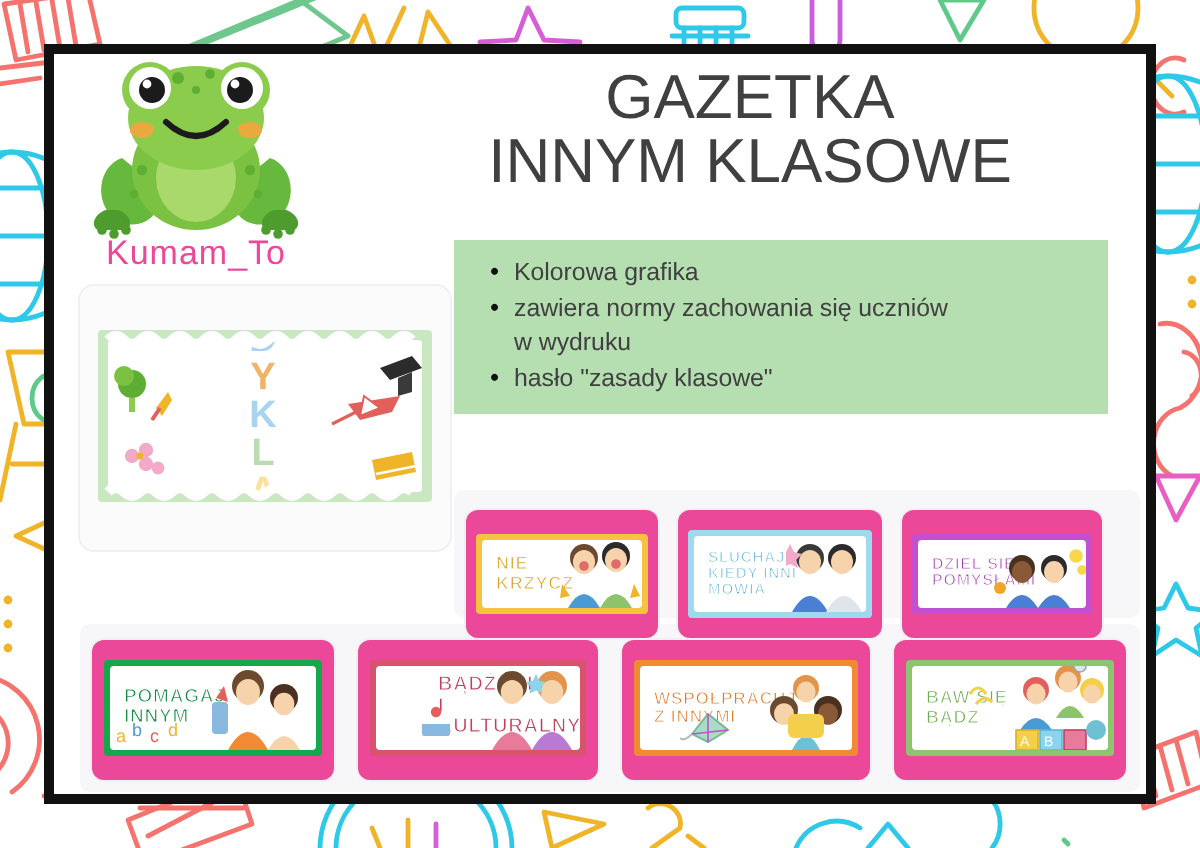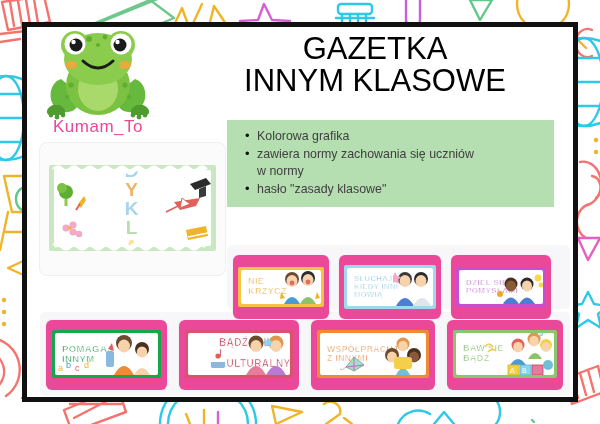--- a/index.html
+++ b/index.html
@@ -18,21 +18,21 @@
 
   
   .brand{position:absolute;left:6px;top:2px;width:130px;text-align:center;}
   .frog{display:block;margin:0 auto;}
   .brand-name{
     font-size:17px;color:#ec4899;letter-spacing:.5px;margin-top:-4px;
     font-family:"Liberation Sans",sans-serif;
   }
   .headline{
     position:absolute;left:150px;top:6px;width:396px;text-align:center;
-    line-height:1.03;color:#000000;font-weight:400;letter-spacing:0px;
+    line-height:1.03;color:#404040;font-weight:400;letter-spacing:0px;
   }
   .headline .l1{display:block;font-size:31px;}
   .headline .l2{display:block;font-size:31px;}
 
   
   .bullets{
     position:absolute;left:200px;top:93px;width:327px;
     background:#b5deb1;padding:8px 10px 9px 14px;box-sizing:border-box;
   }
   .bullets ul{margin:0;padding:0 0 0 16px;list-style:none;}
@@ -268,21 +268,21 @@
 
   <div class="headline">
     <span class="l1">GAZETKA</span>
     <span class="l2">INNYM KLASOWE</span>
   </div>
 
   <div class="bullets">
     <ul>
       <li>Kolorowa grafika</li>
       <li>zawiera normy zachowania się uczniów</li>
-      <li class="nodot">w normy</li>
+      <li class="nodot">w wydruku</li>
       <li>hasło "zasady klasowe"</li>
     </ul>
   </div>
 
   <div class="big-tile">
     <div class="big-card">
       <div style="position:absolute;left:5px;top:5px;right:5px;bottom:5px;background:#ffffff;border-radius:2px;overflow:hidden;">
         <div class="big-text">
           <span class="bl1">
             <span class="g-d">D</span>

